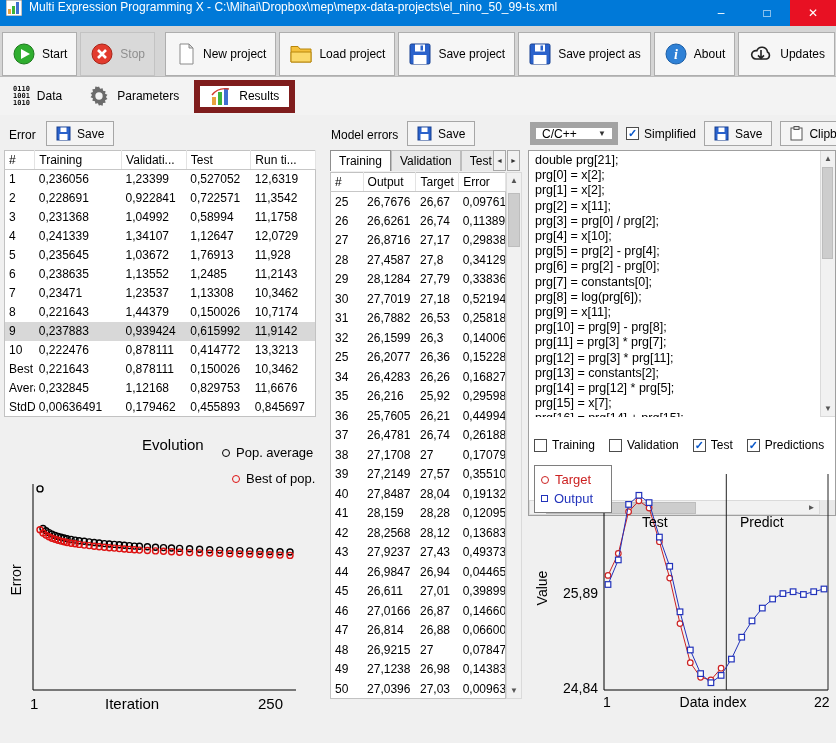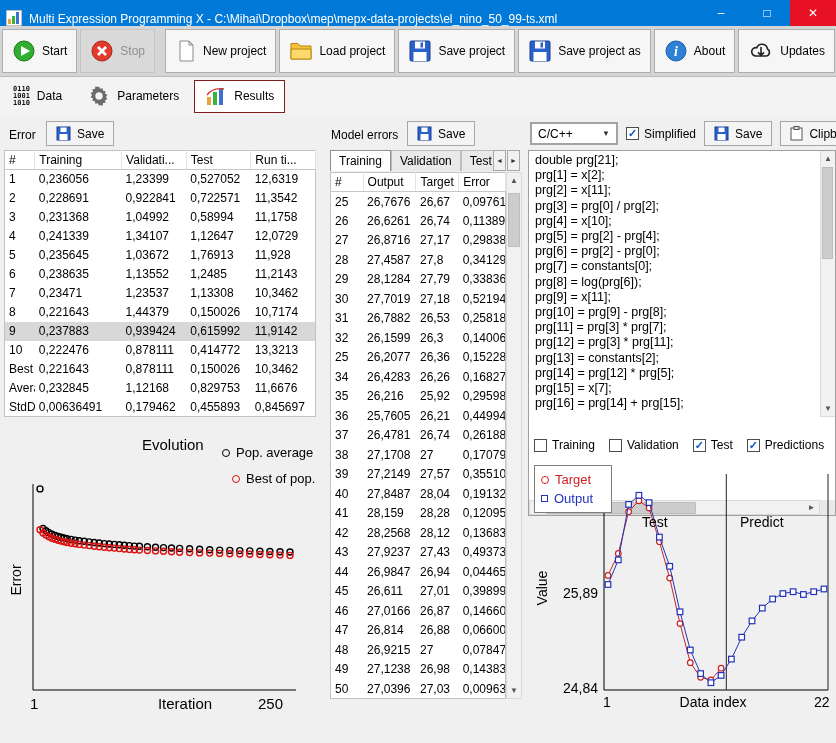--- a/index.html
+++ b/index.html
@@ -1,33 +1,33 @@
 <!DOCTYPE html>
 <html><head>
 <meta charset="utf-8">
 <style>
   *{margin:0;padding:0;box-sizing:border-box}
   body{background:#777;font-family:"Liberation Sans",sans-serif}
   .window{position:relative;width:836px;height:743px;background:#f0f0f0;overflow:hidden;font-size:12px;color:#000}
   .abs{position:absolute}
   
-  .titlebar{position:absolute;left:0;top:0;width:836px;height:26px;background:#0079d8;display:flex;align-items:flex-end;color:#fff}
+  .titlebar{position:absolute;left:0;top:0;width:836px;height:26px;background:#0079d8;display:flex;align-items:flex-start;color:#fff}
   .app-icon{margin-left:6px}
   .title-text{font-size:12px;margin-left:7px;white-space:nowrap}
   .win-btn{width:46px;height:26px;display:flex;align-items:center;justify-content:center;font-size:12px;cursor:default}
   .win-close{background:#e81123}
   
-  .toolbar{position:absolute;left:0;top:26px;width:836px;height:51px;background:#d5d5d5;border-bottom:1px solid #bcbcbc;display:flex;align-items:center;padding:8px 2px;gap:3px}
+  .toolbar{position:absolute;left:0;top:26px;width:836px;height:51px;background:#d5d5d5;border-bottom:1px solid #bcbcbc;display:flex;align-items:flex-end;padding:0 2px;gap:3px}
   .tbtn{height:44px;display:flex;align-items:center;gap:6px;padding:0 9px;background:#f6f6f6;border:1px solid #aeaeae;font-size:12px;white-space:nowrap}
   .tbtn.disabled{background:#d9d9d9;color:#8f8f8f;border-color:#c3c3c3}
   .tsep{width:1px;height:40px;background:#b3b3b3;margin:0 2px}
   
   .navrow{position:absolute;left:0;top:77px;width:836px;height:38px;background:#f3f3f3;display:flex;align-items:center;padding:0 2px;gap:4px}
   .navbtn{height:33px;display:flex;align-items:center;gap:7px;padding:0 10px;font-size:12px;border:1px solid transparent;white-space:nowrap}
-  .navbtn.active{background:#fff;border:1px solid #7f1d1d}
+  .navbtn.active{background:#fff;border:6px solid #7f1d1d}
   .bin-icon{font:bold 7px "DejaVu Sans Mono",monospace;line-height:7px;white-space:pre;color:#111}
   
   .content{position:absolute;left:0;top:115px;width:836px;height:610px;background:#f0f0f0}
   .hdr-label{font-size:12px}
   .sbtn{height:25px;display:inline-flex;align-items:center;gap:6px;padding:0 9px;background:#f4f4f4;border:1px solid #a6a6a6;font-size:12px;white-space:nowrap;overflow:hidden}
   
   .grid{border-collapse:collapse;table-layout:fixed;background:#fff;border:1px solid #c2c2c2}
   .grid th{font-weight:400;text-align:left;padding:1px 4px;border-right:1px solid #e3e3e3;border-bottom:1px solid #c7c7c7;height:19px;overflow:hidden;white-space:nowrap;font-size:12px}
   .grid td{padding:0 4px;height:19px;overflow:hidden;white-space:nowrap;font-size:12px}
   .grid.mid td{height:19.5px}
@@ -43,21 +43,21 @@
   .harrow{width:15px;height:100%;display:flex;align-items:center;justify-content:center;font-size:8px;color:#555}
   .vthumb{position:absolute;left:1px;width:12px;background:#cdcdcd;border:1px solid #bdbdbd}
   .hthumb{position:absolute;top:1px;height:12px;background:#cdcdcd;border:1px solid #bdbdbd}
   
   .codearea{position:absolute;background:#fff;border:1px solid #9f9f9f;overflow:hidden}
   .codelines{position:absolute;left:0;top:2px;width:290px;height:264px;overflow:hidden}
   .codeline{font-size:12.5px;line-height:15.2px;padding-left:6px;white-space:pre}
   .hscroll{position:absolute;height:15px;background:#f1f1f1;border:1px solid #dadada;display:flex}
   .sb-corner{position:absolute;width:15px;height:15px;background:#e9e9e9}
   
-  .dropdown{width:88px;height:23px;background:#fff;border:2px solid #a3a3a3;display:flex;align-items:center;justify-content:space-between;padding:0 6px;font-size:12px}
+  .dropdown{width:88px;height:23px;background:#fff;border:6px solid #a3a3a3;display:flex;align-items:center;justify-content:space-between;padding:0 6px;font-size:12px}
   .dd-arrow{font-size:8px;color:#333}
   .cbrow{display:flex;align-items:center;gap:5px;font-size:12px;white-space:nowrap}
   .cb{display:inline-flex;width:13px;height:13px;border:1px solid #4c4c4c;background:#fff;align-items:center;justify-content:center;font-size:11px;font-weight:bold;color:#0b58c9;line-height:11px}
   
   .evo{position:absolute;left:0;top:307px;width:322px;height:296px}
   .evo-title{position:absolute;left:142px;top:14px;font-size:15px}
   .evo-leg{position:absolute;display:flex;align-items:center;gap:6px;font-size:13px;white-space:nowrap}
   .ring{display:inline-block;width:8px;height:8px;border-radius:50%;border:1.6px solid #000;background:transparent}
   .evo-ylab,.pred-ylab{position:absolute;width:100px;text-align:center;transform:rotate(-90deg);font-size:14px}
   .axlab{position:absolute;font-size:15px;white-space:nowrap}
@@ -511,20 +511,21 @@
             <rect x="1" y="2" width="11" height="12" fill="#fff" stroke="#555"></rect>
             <rect x="4" y="0.5" width="5" height="3" fill="#d9d9d9" stroke="#555"></rect>
           </svg>
         <span>Clipboard</span>
       </div>
     </div>
 
     <div class="codearea" style="left:528px;top:35px;width:308px;height:366px">
       <div class="codelines" id="code-lines">
           <div class="codeline">double prg[21];</div>
+          <div class="codeline">prg[0] = x[2];</div>
           <div class="codeline">prg[1] = x[2];</div>
           <div class="codeline">prg[2] = x[11];</div>
           <div class="codeline">prg[3] = prg[0] / prg[2];</div>
           <div class="codeline">prg[4] = x[10];</div>
           <div class="codeline">prg[5] = prg[2] - prg[4];</div>
           <div class="codeline">prg[6] = prg[2] - prg[0];</div>
           <div class="codeline">prg[7] = constants[0];</div>
           <div class="codeline">prg[8] = log(prg[6]);</div>
           <div class="codeline">prg[9] = x[11];</div>
           <div class="codeline">prg[10] = prg[9] - prg[8];</div>
@@ -639,21 +640,21 @@
       <div class="evo-leg" style="left:222px;top:23px">
         <span class="ring" id="evo-ring-0" style="border-color: rgb(0, 0, 0);"></span>
         <span>Pop. average</span>
       </div>
       <div class="evo-leg" style="left:232px;top:49px">
         <span class="ring" id="evo-ring-1" style="border-color: rgb(221, 17, 17);"></span>
         <span>Best of pop.</span>
       </div>
       <div class="evo-ylab" style="left:-34px;top:150px">Error</div>
       <div class="axlab" style="left:30px;top:273px">1</div>
-      <div class="axlab" style="left:105px;top:273px;width:160px;text-align:center">Iteration</div>
+      <div class="axlab" style="left:105px;top:273px;width:160px;text-align:left">Iteration</div>
       <div class="axlab" style="left:258px;top:273px">250</div>
     </div>
 
     <div class="pred">
       <svg id="pred-svg" width="308" height="262" style="top:0">
           <line x1="76" y1="30" x2="76" y2="252" stroke="#000"></line>
           <line x1="76" y1="252" x2="300" y2="252" stroke="#000"></line>
           <line x1="198.3" y1="36" x2="198.3" y2="252" stroke="#222"></line>
           <line x1="300" y1="36" x2="300" y2="252" stroke="#222"></line>
           <polyline points="80.0,137.4 90.3,115.5 100.6,73.7 110.9,62.8 121.1,70.0 131.4,103.7 141.7,140.1 152.0,185.6 162.3,224.7 172.6,239.3 182.9,242.0 193.1,230.2" fill="none" stroke="#cc2222" stroke-width="1"></polyline>

